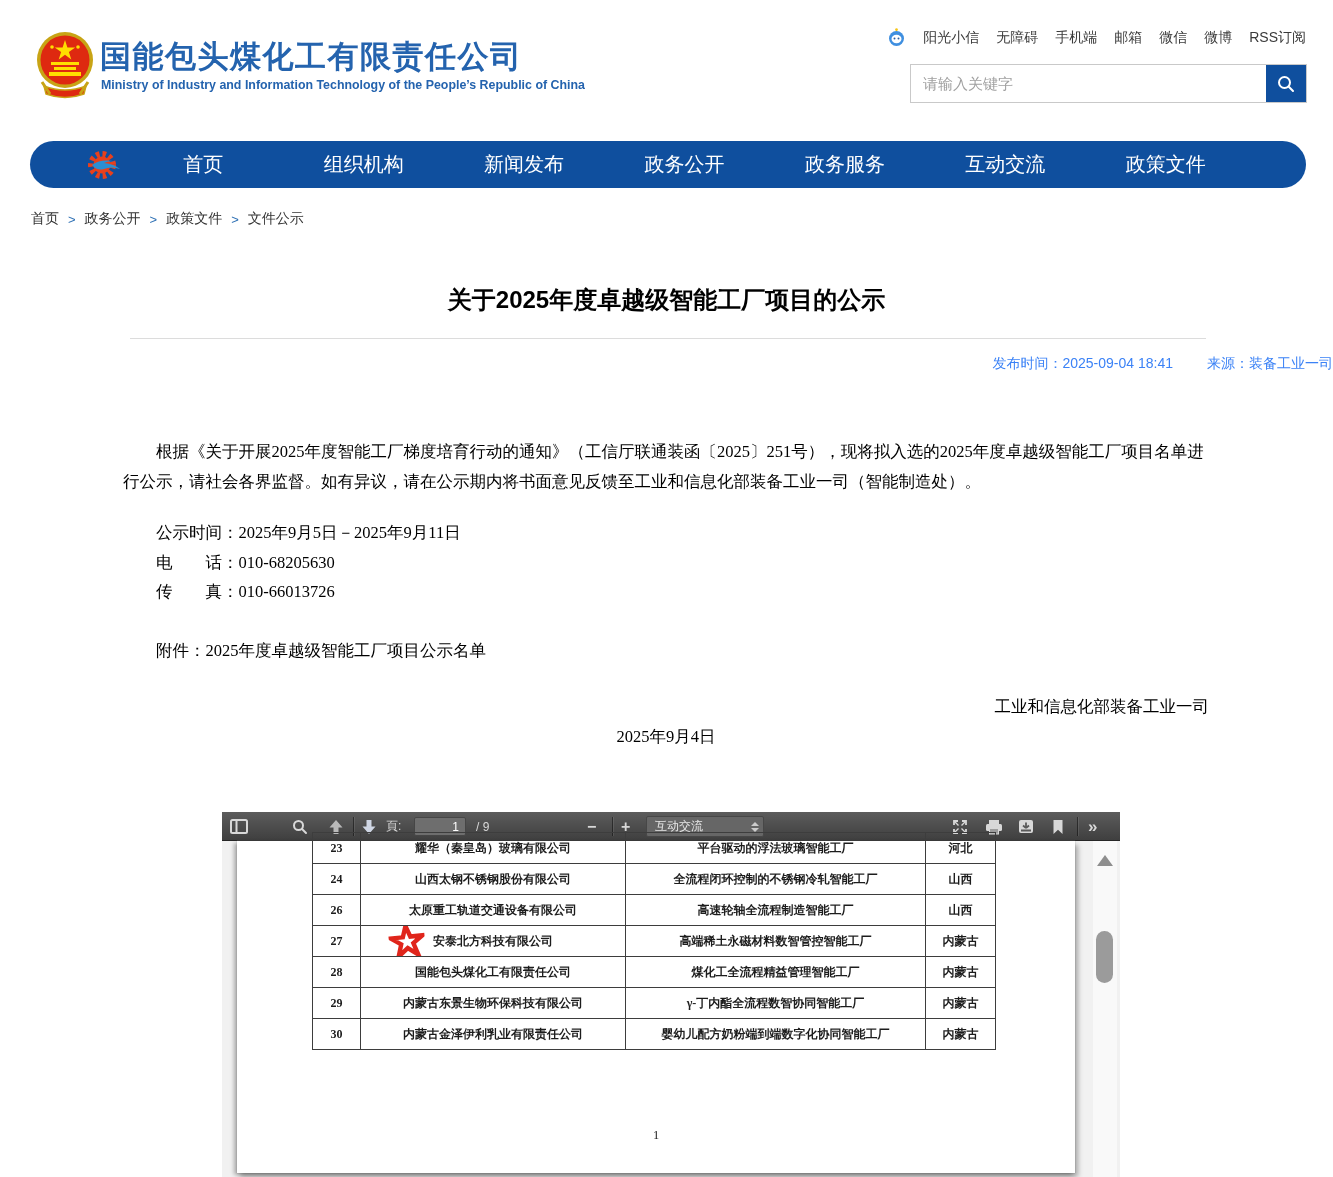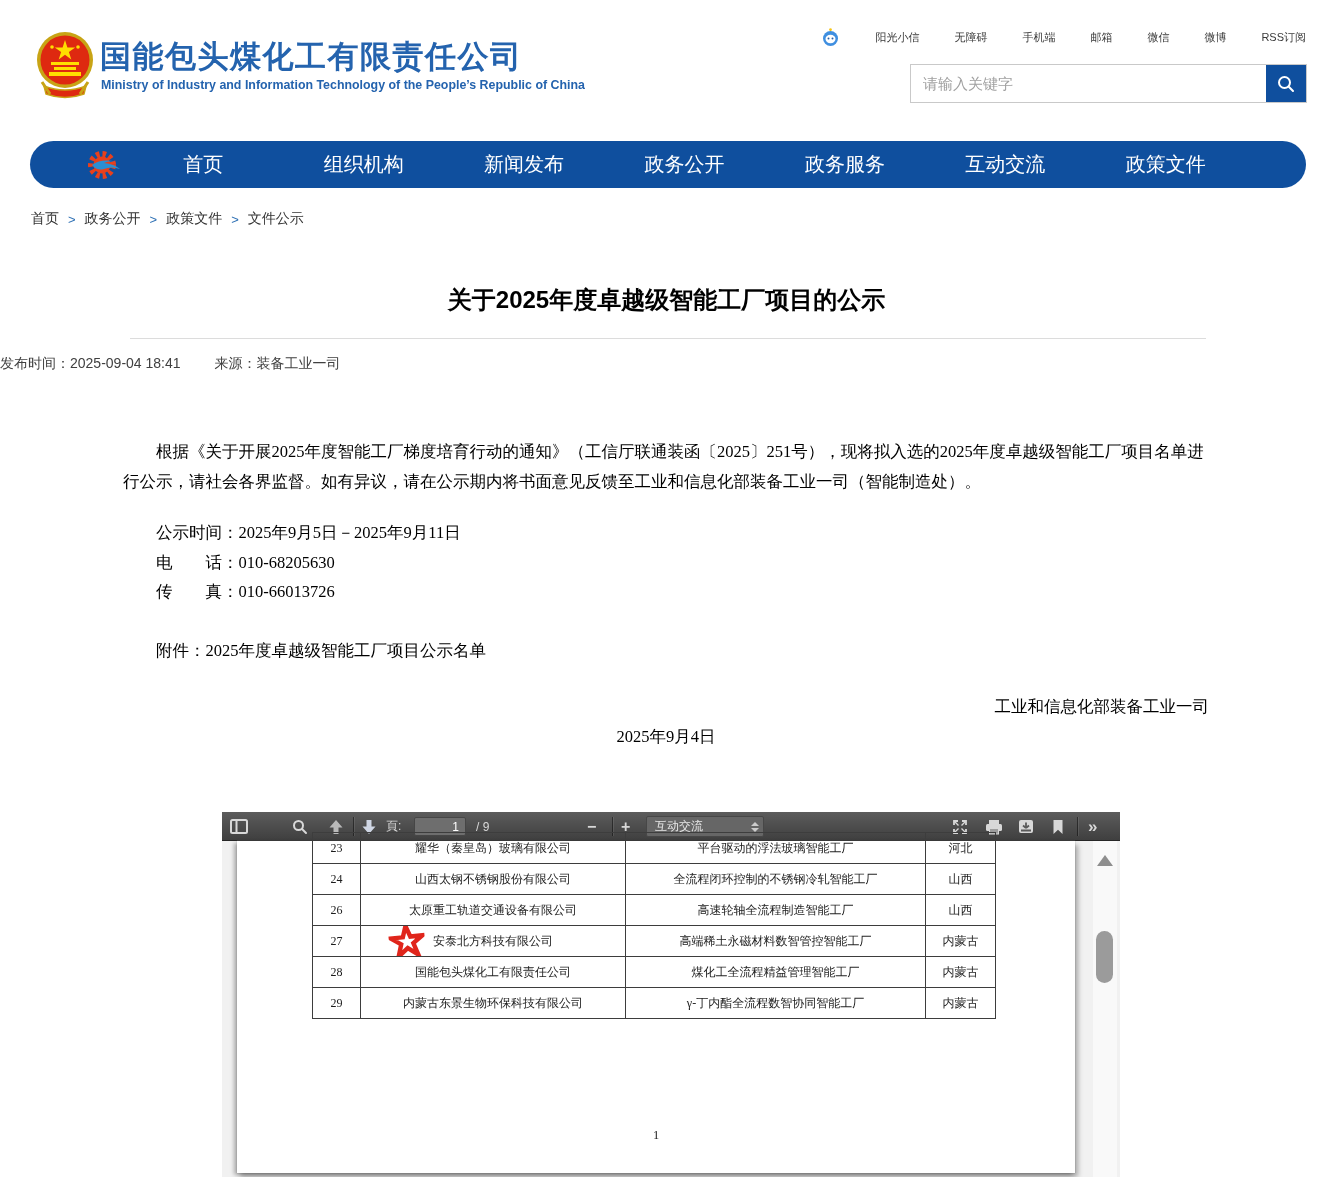--- a/index.html
+++ b/index.html
@@ -5,21 +5,21 @@
   * { margin:0; padding:0; box-sizing:border-box; }
   html,body { background:#fff; }
   body { font-family:"Liberation Sans", sans-serif; }
   .page { position:relative; width:1333px; height:1177px; background:#fff; overflow:hidden; margin:0 auto; }
 
   
   .emblem { position:absolute; left:36px; top:30px; width:58px; height:78px; }
   .site-title { position:absolute; left:100px; top:36px; font-size:31px; font-weight:bold; color:#2463ae; letter-spacing:1.5px; white-space:nowrap; }
   .site-subtitle { position:absolute; left:101px; top:78px; font-size:12.4px; font-weight:bold; color:#2463ae; white-space:nowrap; }
 
-  .quick-links { position:absolute; top:28px; right:27px; display:flex; align-items:center; gap:35px; font-size:11px; color:#3a3a3a; }
+  .quick-links { position:absolute; top:28px; right:27px; display:flex; align-items:center; gap:17px; font-size:14px; color:#3a3a3a; }
   .quick-links .ql { cursor:pointer; white-space:nowrap; }
   .mascot { width:19px; height:19px; display:inline-block; }
 
   .search-box { position:absolute; top:64px; right:26px; width:397px; height:39px; border:1px solid #c9c9c9; background:#fff; display:flex; }
   .search-box input { flex:1; border:0; outline:none; padding:0 12px; font-size:15px; color:#333; font-family:"Liberation Sans",sans-serif; }
   .search-box input::placeholder { color:#a0a0a0; }
   .search-btn { width:40px; height:37px; background:#0f4f9e; border:0; display:flex; align-items:center; justify-content:center; cursor:pointer; }
 
   
   .nav { position:absolute; left:30px; top:141px; width:1276px; height:47px; background:#0f4f9e; border-radius:25px; display:flex; align-items:center; }
@@ -28,21 +28,21 @@
   .nav-item { flex:1; text-align:center; color:#fff; font-size:20px; cursor:pointer; white-space:nowrap; }
 
   
   .breadcrumb { position:absolute; left:31px; top:210px; font-size:14px; color:#333; display:flex; gap:9px; align-items:center; }
   .crumb { cursor:pointer; }
   .crumb-sep { color:#2f71b5; font-size:13px; }
 
   
   .article-title { position:absolute; left:0; top:284px; width:100%; text-align:center; font-size:24px; font-weight:bold; color:#000; }
   .title-divider { position:absolute; left:130px; top:338px; width:1076px; border-top:1px solid #dcdcdc; }
-  .article-meta { position:absolute; left:0; top:355px; width:100%; text-align:left; font-size:14px; color:#404040; }
+  .article-meta { position:absolute; left:0; top:355px; width:100%; text-align:right; font-size:14px; color:#3b82f6; }
   .article-meta .gap { display:inline-block; width:34px; }
 
   .article-body { position:absolute; left:123px; top:437px; width:1086px; font-family:"Liberation Serif", serif; font-size:16.5px; color:#000; line-height:29.5px; }
   .article-body p { margin:0; }
   .p-indent { text-indent:2em; }
   .p-period { margin-top:22px !important; }
   .p-attach { margin-top:29px !important; }
   .p-sign { margin-top:27px !important; text-align:right; }
   .p-date { text-align:center;font-family:Liberation Serif, serif; }
 
@@ -55,21 +55,21 @@
   .zoom-select { position:absolute; left:424px; top:4px; width:118px; height:21px; background:#666; border:1px solid #474747; border-radius:2px; display:flex; align-items:center; color:#e6e6e6; cursor:pointer; }
   .zoom-select .zs-label { flex:1; padding-left:8px; font-size:12px; }
   .zoom-select .zs-spin { width:16px; display:flex; flex-direction:column; align-items:center; gap:2px; }
   .tri-up { width:0; height:0; border-left:4px solid transparent; border-right:4px solid transparent; border-bottom:4px solid #ccc; }
   .tri-dn { width:0; height:0; border-left:4px solid transparent; border-right:4px solid transparent; border-top:4px solid #ccc; }
   .glyph { font-size:16px; color:#d8d8d8; font-weight:bold; line-height:29px; }
 
   .pdf-body { position:relative; height:336px; }
   .pdf-page { position:absolute; left:15px; top:0; width:838px; height:332px; background:#fff; box-shadow:-3px 2px 4px rgba(0,0,0,.28), 3px 4px 5px rgba(0,0,0,.30), 0 0 1px #aaa; }
 
-  .pdf-table { position:absolute; left:75px; top:-9px; width:683px; border-collapse:collapse; table-layout:fixed; font-family:"Liberation Serif", serif; font-size:12px; color:#1c1c1c; }
+  .pdf-table { position:absolute; left:75px; top:-9px; width:683px; border-collapse:collapse; table-layout:fixed; font-family:"Liberation Serif", serif; font-size:12px; color:#1c1c1c;font-weight:bold; }
   .pdf-table td { border:1px solid #3d3d3d; height:31px; text-align:center; padding:0 3px; overflow:hidden; white-space:nowrap; }
   .cell-company { position:relative; }
   .row-star { position:absolute; left:28px; top:-2px; width:36px; height:34px; transform:rotate(-6deg); }
   .page-num { position:absolute; left:0; top:287px; width:100%; text-align:center; font-family:"Liberation Serif", serif; font-size:12.5px; color:#222; }
 
   .pdf-scroll { position:absolute; right:3px; top:0; width:24px; height:336px; background:#f9f9f9; }
   .scroll-up { position:absolute; left:4px; top:14px; width:0; height:0; border-left:8px solid transparent; border-right:8px solid transparent; border-bottom:11px solid #8e8e8e; cursor:pointer; }
   .scroll-thumb { position:absolute; left:3px; top:90px; width:17px; height:52px; background:#9b9b9b; border-radius:9px; cursor:pointer; }
 
   svg { display:block; }
@@ -283,20 +283,26 @@
                 <td class="cell-company">国能包头煤化工有限责任公司</td>
                 <td>煤化工全流程精益管理智能工厂</td>
                 <td>内蒙古</td>
               </tr>
               <tr>
                 <td>29</td>
                 <td class="cell-company">内蒙古东景生物环保科技有限公司</td>
                 <td>γ-丁内酯全流程数智协同智能工厂</td>
                 <td>内蒙古</td>
               </tr>
+              <tr>
+                <td>30</td>
+                <td class="cell-company">内蒙古金泽伊利乳业有限责任公司</td>
+                <td>婴幼儿配方奶粉端到端数字化协同智能工厂</td>
+                <td>内蒙古</td>
+              </tr>
             </tbody>
         </table>
         <div class="page-num">1</div>
       </div>
 
       <div class="pdf-scroll">
         <span class="scroll-up"></span>
         <span class="scroll-thumb"></span>
       </div>
     </div>

